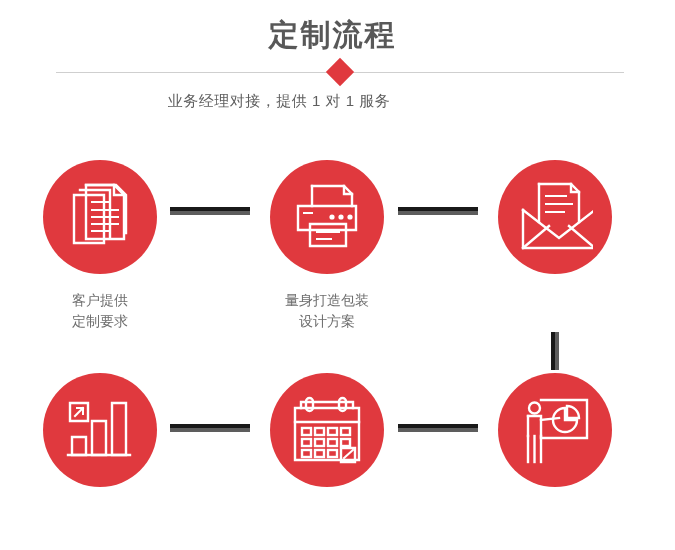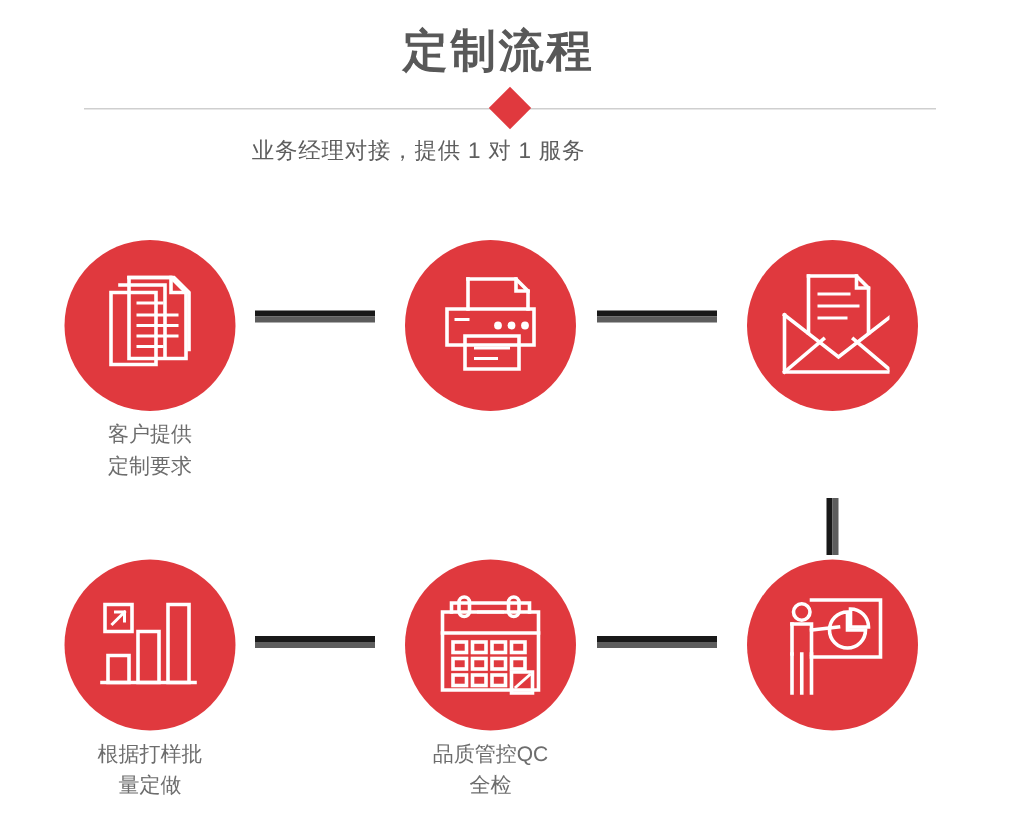--- a/index.html
+++ b/index.html
@@ -75,21 +75,21 @@
     margin: 0 auto;
     position: relative;
   }
   .step-circle svg {
     position: absolute;
     top: 50%;
     left: 50%;
     transform: translate(-50%, -50%);
   }
   .step-label {
-    margin-top: 5px;
+    margin-top: 16px;
     font-size: 14px;
     color: #6d6d6d;
     line-height: 21px;
     white-space: pre-line;
     text-align: center;
   }
 
   
   #step-1 { left: 20px;  top: 160px; }
   #step-2 { left: 247px; top: 160px; }
@@ -198,20 +198,22 @@
       <path class="ico" d="M8 26 H66 V50 H8 Z"></path>
       <path class="ico-thin" d="M14 33 H22"></path>
       <circle class="ico-fill" cx="42" cy="37" r="2.6"></circle>
       <circle class="ico-fill" cx="51" cy="37" r="2.6"></circle>
       <circle class="ico-fill" cx="60" cy="37" r="2.6"></circle>
       <path class="ico" d="M20 44 H56 V66 H20 Z"></path>
       <path class="ico-thin" d="M27 52 H49"></path>
       <path class="ico-thin" d="M27 59 H41"></path>
     </svg>
   </div>
+  <div class="step-label">量身打造包装
+设计方案</div>
 </div>
 
 <div class="step" id="step-3">
   <div class="step-circle">
     <svg width="76" height="74" viewBox="0 0 76 74">
       <path class="ico" d="M22 4 H54 L62 12 V42"></path>
       <path class="ico" d="M22 4 V42"></path>
       <path class="ico" d="M54 4 V12 H62"></path>
       <path class="ico-thin" d="M29 16 H49"></path>
       <path class="ico-thin" d="M29 24 H55"></path>
@@ -229,22 +231,20 @@
     <svg width="72" height="66" viewBox="0 0 72 66">
       <path class="ico" d="M4 58 H66"></path>
       <path class="ico" d="M8 40 H22 V58 H8 Z"></path>
       <path class="ico" d="M28 24 H42 V58 H28 Z"></path>
       <path class="ico" d="M48 6 H62 V58 H48 Z"></path>
       <path class="ico" d="M6 6 H24 V24 H6 Z"></path>
       <path class="ico-thin" d="M11 19 L19 11"></path>
       <path class="ico-thin" d="M13 11 H19 V17"></path>
     </svg>
   </div>
-  <div class="step-label">根据打样批
-量定做</div>
 </div>
 
 <div class="step" id="step-5">
   <div class="step-circle">
     <svg width="72" height="68" viewBox="0 0 72 68">
       <path class="ico" d="M4 12 H68 V64 H4 Z"></path>
       <path class="ico" d="M4 26 H68"></path>
       <path class="ico" d="M10 12 V6 H62 V12"></path>
       <rect class="ico" x="15" y="2" width="7" height="13" rx="3.5"></rect>
       <rect class="ico" x="48" y="2" width="7" height="13" rx="3.5"></rect>
@@ -257,22 +257,20 @@
       <rect class="ico" x="24" y="43" width="9" height="7"></rect>
       <rect class="ico" x="37" y="43" width="9" height="7"></rect>
       <rect class="ico" x="50" y="43" width="9" height="7"></rect>
       <rect class="ico" x="11" y="54" width="9" height="7"></rect>
       <rect class="ico" x="24" y="54" width="9" height="7"></rect>
       <rect class="ico" x="37" y="54" width="9" height="7"></rect>
       <path class="ico" d="M50 52 H64 V66 H50 Z"></path>
       <path class="ico-thin" d="M53 62 L62 54"></path>
     </svg>
   </div>
-  <div class="step-label">品质管控QC
-全检</div>
 </div>
 
 <div class="step" id="step-6">
   <div class="step-circle">
     <svg width="76" height="72" viewBox="0 0 76 72">
       <path class="ico" d="M24 6 H70 V44 H24"></path>
       <path class="ico" d="M48 14 A12 12 0 1 0 60 26 H48 Z"></path>
       <path class="ico" d="M50 12 A12 12 0 0 1 62 24 H50 Z"></path>
       <path class="ico" d="M12 14 A5.5 5.5 0 1 1 23 14 A5.5 5.5 0 1 1 12 14 Z"></path>
       <path class="ico" d="M11 22 H24 V42"></path>

